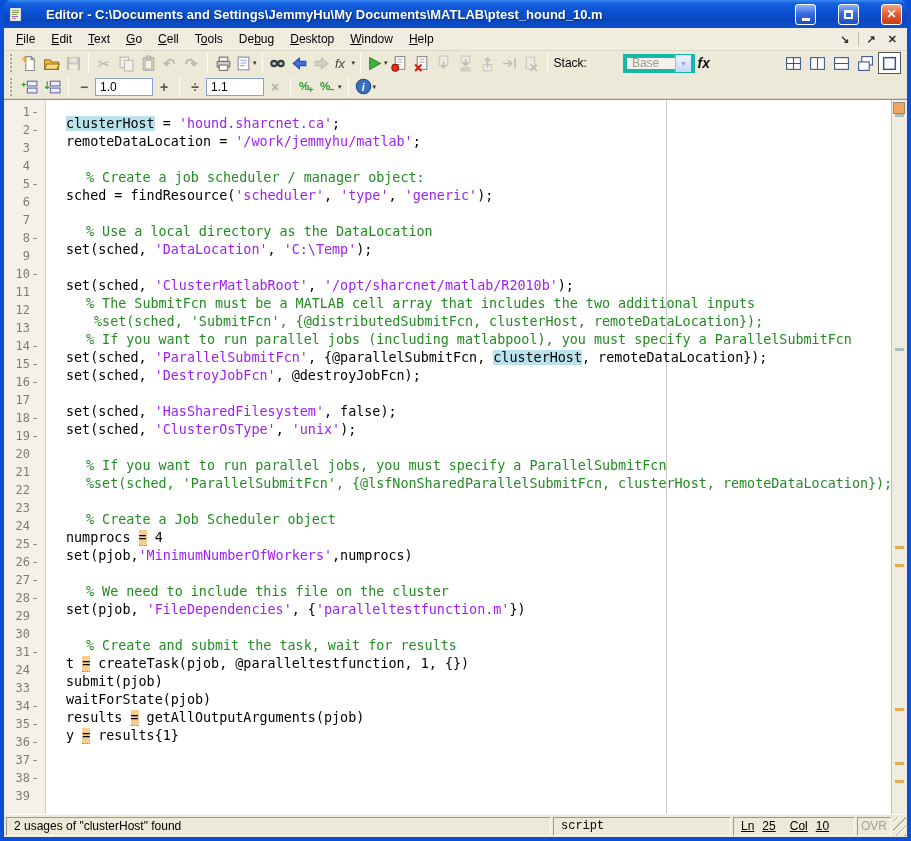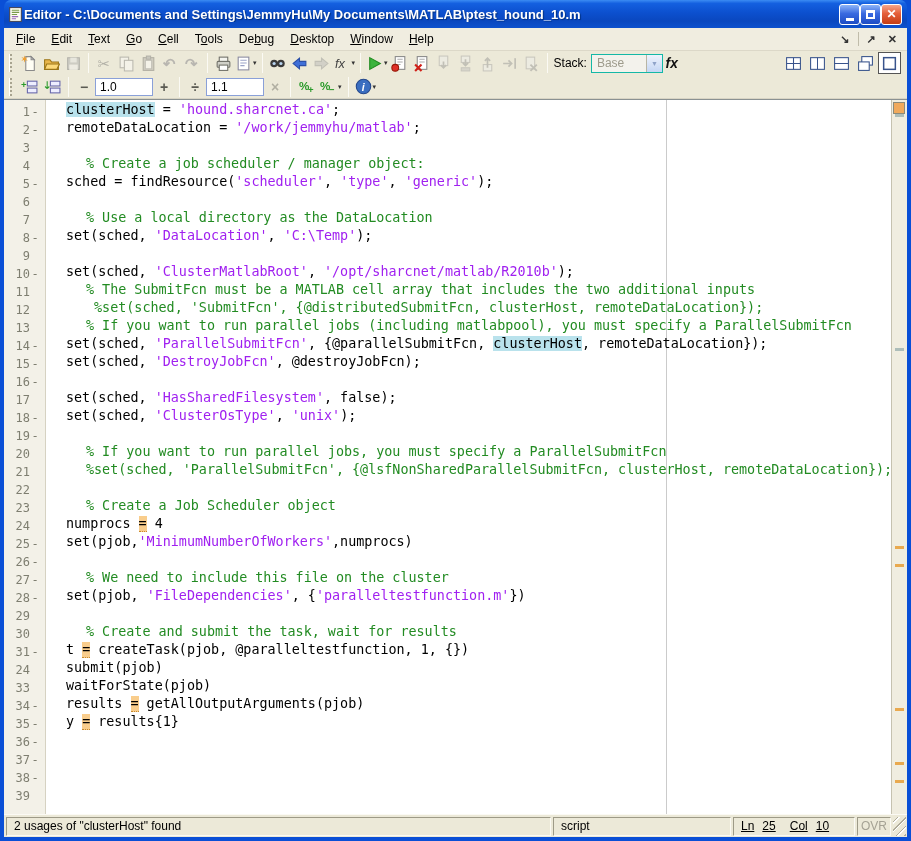--- a/index.html
+++ b/index.html
@@ -8,21 +8,21 @@
     width:911px;height:841px;
     background:#0a4fd6;
     padding:0 4px 4px 4px;
     display:flex;flex-direction:column;
     font-family:"Liberation Sans",sans-serif;
     position:relative;
   }
   
   .titlebar{
     height:28px;flex:0 0 28px;
-    display:flex;align-items:center;gap:0;
+    display:flex;align-items:center;gap:22px;
     padding:0 5px 0 3px;
     background:linear-gradient(180deg,#3b8cf3 0%,#1460e0 12%,#0c50cf 45%,#0a47bf 75%,#0d51cd 100%);
     border-radius:7px 7px 0 0;
   }
   .title-icon{width:17px;height:17px;flex:0 0 17px;}
   .title-text{
     color:#fff;font-weight:bold;font-size:13px;
     text-shadow:1px 1px 1px #00307e;
     flex:1;white-space:nowrap;overflow:hidden;
   }
@@ -48,53 +48,53 @@
   
   .toolbar{height:24px;flex:0 0 24px;display:flex;align-items:center;background:#ece9d8;padding:0 2px;}
   .toolbar.second{border-bottom:1px solid #d8d4c4;}
   .grip{width:3px;height:18px;border-left:1px solid #fff;border-right:2px dotted #a8a490;margin:0 6px 0 3px;}
   .tb-btn{height:22px;min-width:22px;display:flex;align-items:center;justify-content:center;border-radius:2px;position:relative;padding:0 1px;}
   .tb-btn svg{width:17px;height:17px;display:block;}
   .tb-btn.disabled{opacity:.42;filter:grayscale(.9);}
   .dd-arrow{font-size:7px;color:#333;margin-left:1px;}
   .tb-sep{width:1px;height:20px;background:#c6c2b0;border-right:1px solid #fbfaf4;margin:0 4px;}
   .tb-label{font-size:12px;color:#000;margin:0 4px 0 2px;}
-  .combo{width:72px;height:19px;background:#f3f2ec;border:1px solid #14b8a6;display:flex;align-items:center;font-size:12px;padding-left:5px;}
+  .combo{width:72px;height:19px;background:#f3f2ec;border:4px solid #14b8a6;display:flex;align-items:center;font-size:12px;padding-left:5px;margin-left:32px;}
   .combo.disabled .combo-text{color:#9e9b8c;}
   .combo .combo-arrow{margin-left:auto;width:16px;height:17px;background:linear-gradient(180deg,#eef3fc,#c4d6f4);border-left:1px solid #b8b5a4;display:flex;align-items:center;justify-content:center;font-size:7px;color:#8fa3c8;}
   .layout-group{margin-left:auto;display:flex;align-items:center;gap:1px;padding-right:4px;}
   .lay-btn{width:23px;height:22px;display:flex;align-items:center;justify-content:center;border:1px solid transparent;}
   .lay-btn svg{width:17px;height:17px;}
   .lay-btn.active{border:1px solid #555;background:#fff;}
   .cell-input{width:58px;height:18px;border:1px solid #8aa0d8;font-size:12px;padding:1px 4px;font-family:"Liberation Sans",sans-serif;}
   .textbtn{width:20px;height:20px;display:flex;align-items:center;justify-content:center;font-size:14px;font-weight:bold;color:#5a5a52;}
   .textbtn.disabled{opacity:.4;}
   
   .editor{flex:1;display:flex;border-top:1px solid #8a9192;background:#fff;overflow:hidden;}
   .gutter{width:42px;flex:0 0 42px;background:#f3f1e8;border-right:1px solid #d6d2c2;padding-top:3px;}
   .gutter-row{height:18px;display:flex;align-items:center;justify-content:flex-end;padding-right:5px;font-family:"DejaVu Sans Mono",monospace;font-size:12px;color:#7e7e70;}
   .gutter-row .dash{width:10px;text-align:center;}
-  .code-area{flex:1;position:relative;padding:1px 0 0 20px;background:#fff;overflow:hidden;}
+  .code-area{flex:1;position:relative;padding:15px 0 0 20px;background:#fff;overflow:hidden;}
   .ruler{position:absolute;top:0;bottom:0;left:620px;width:1px;background:#cbcbcb;}
   .code-line{height:18px;white-space:pre;font-family:"DejaVu Sans Mono",monospace;font-size:13.4px;line-height:18px;color:#000;position:relative;z-index:1;}
   .tok-c{color:#000;}
   .tok-s{color:#a020f0;}
   .tok-m{color:#228b22;margin-left:20px;}
   .tok-hl{background:#b9e2ec;color:#000;}
   .tok-eq{background:#f9cd8c;border-bottom:1px dotted #c88a2e;color:#000;}
   .indicator{width:16px;flex:0 0 16px;background:#f0ede0;border-left:1px solid #c6c2b0;position:relative;}
   .mlint-square{position:absolute;top:2px;left:1px;width:12px;height:12px;background:#f0a95c;border:1px solid #8a8a7a;}
   .mark{position:absolute;left:3px;width:9px;height:3px;}
   .mark.warning{background:#e9a94f;}
   .mark.usage{background:#adbdb9;}
   
   .statusbar{height:23px;flex:0 0 23px;display:flex;align-items:center;gap:2px;background:#ece9d8;border-top:1px solid #fbfaf4;padding:1px 1px 1px 2px;font-size:12px;color:#000;}
   .panel{height:19px;border:1px solid;border-color:#9d9a87 #fbfaf4 #fbfaf4 #9d9a87;display:flex;align-items:center;padding:0 7px;background:#ece9d8;white-space:nowrap;overflow:hidden;}
   .panel.msg{flex:1;}
-  .panel.ftype{width:178px;flex:0 0 178px;}
+  .panel.ftype{width:178px;flex:0 0 178px;font-family:Liberation Mono, monospace;}
   .panel.lncol{width:122px;flex:0 0 122px;text-decoration:underline;}
   .panel.lncol .val{margin:0 14px 0 8px;}
   .panel.ovr{width:34px;flex:0 0 34px;justify-content:center;color:#a5a294;}
   .resize-grip{width:13px;height:19px;background:
     repeating-linear-gradient(135deg,transparent 0 3px,#b0ac9a 3px 4px,#fff 4px 5px,transparent 5px 6px);}
 </style>
 </head>
 <body>
 
 <div class="window">

